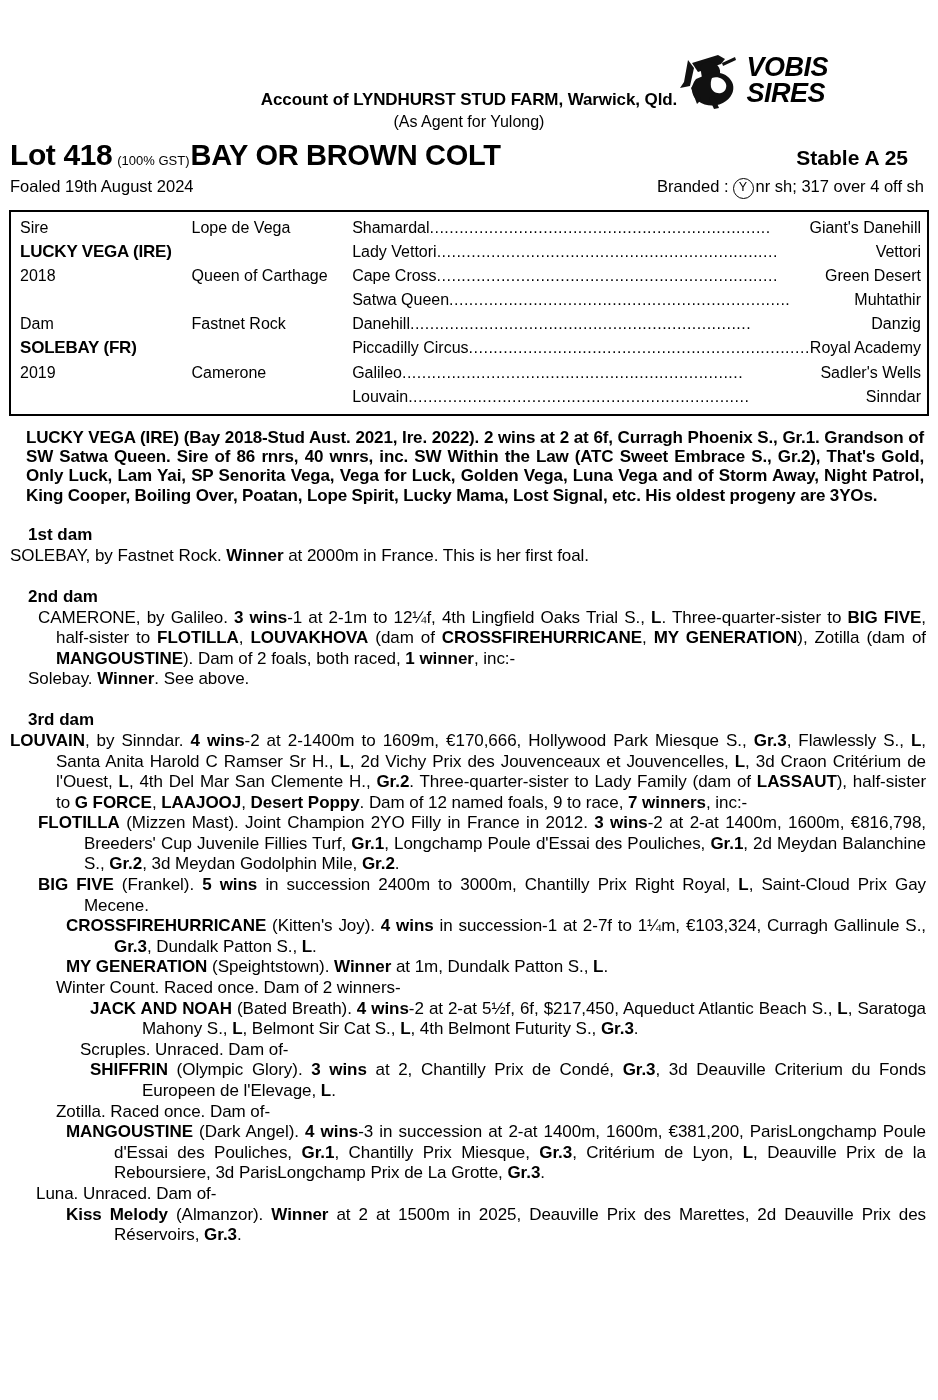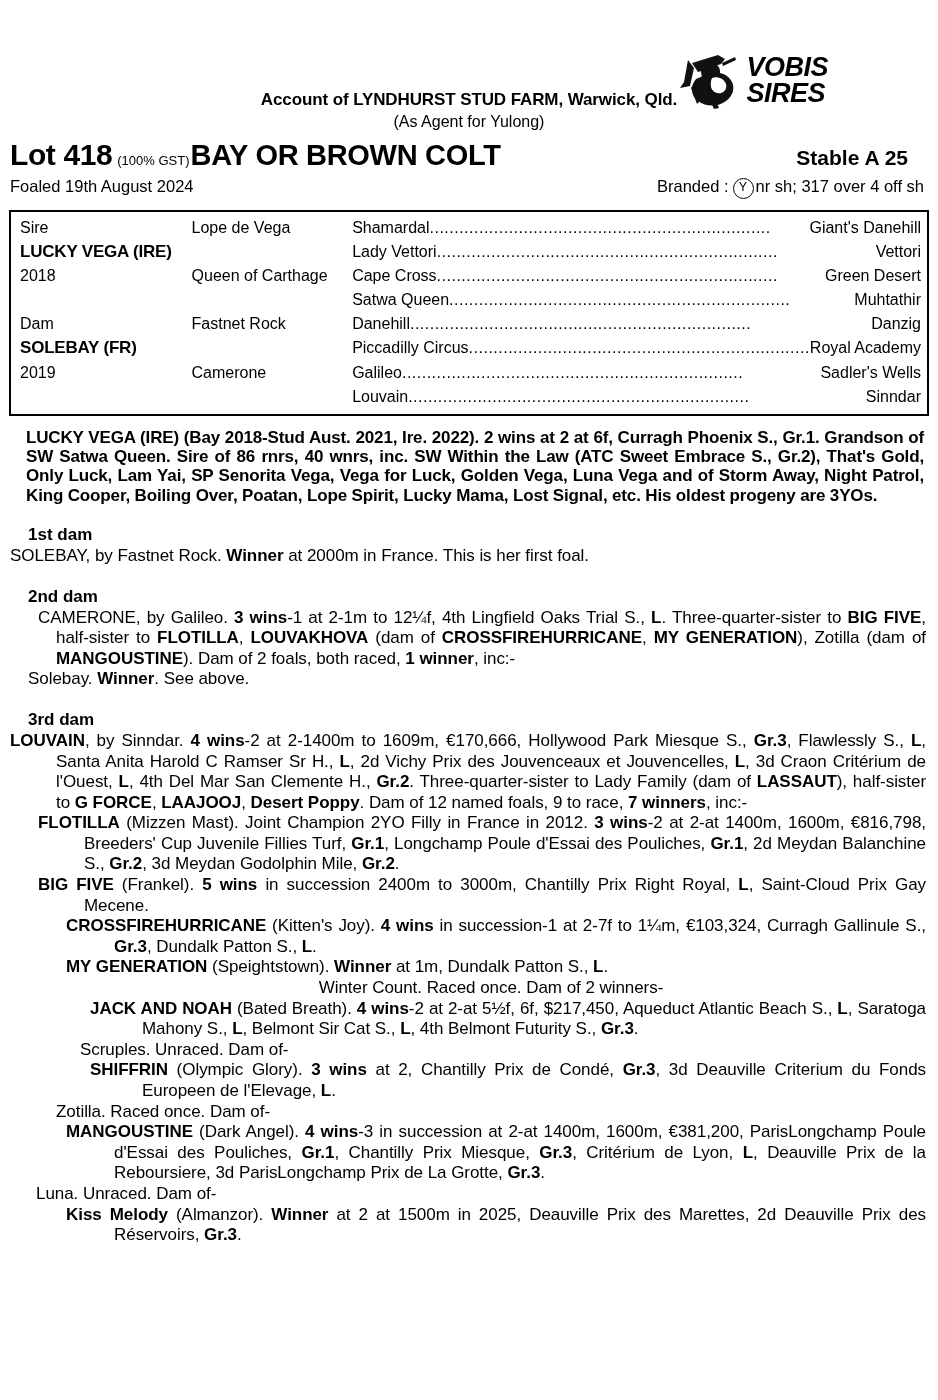--- a/index.html
+++ b/index.html
@@ -213,21 +213,21 @@
     <p class="t nojust" style="padding-left:46px;text-indent:-28px;">Solebay. <b>Winner</b>. See above.</p>
 
     <h3>3rd dam</h3>
     <p class="t lvl1"><b>LOUVAIN</b>, by Sinndar. <b>4 wins</b>-2 at 2-1400m to 1609m, €170,666, Hollywood Park Miesque S., <b>Gr.3</b>, Flawlessly S., <b>L</b>, Santa Anita Harold C Ramser Sr H., <b>L</b>, 2d Vichy Prix des Jouvenceaux et Jouvencelles, <b>L</b>, 3d Craon Critérium de l'Ouest, <b>L</b>, 4th Del Mar San Clemente H., <b>Gr.2</b>. Three-quarter-sister to Lady Family (dam of <b>LASSAUT</b>), half-sister to <b>G FORCE</b>, <b>LAAJOOJ</b>, <b>Desert Poppy</b>. Dam of 12 named foals, 9 to race, <b>7 winners</b>, inc:-</p>
 
     <div id="entries">
         <p class="t" style="padding-left: 74px; text-indent: -46px; text-align: justify;"><b>FLOTILLA</b> (Mizzen Mast). Joint Champion 2YO Filly in France in 2012. <b>3 wins</b>-2 at 2-at 1400m, 1600m, €816,798, Breeders' Cup Juvenile Fillies Turf, <b>Gr.1</b>, Longchamp Poule d'Essai des Pouliches, <b>Gr.1</b>, 2d Meydan Balanchine S., <b>Gr.2</b>, 3d Meydan Godolphin Mile, <b>Gr.2</b>.</p>
         <p class="t" style="padding-left: 74px; text-indent: -46px; text-align: justify;"><b>BIG FIVE</b> (Frankel). <b>5 wins</b> in succession 2400m to 3000m, Chantilly Prix Right Royal, <b>L</b>, Saint-Cloud Prix Gay Mecene.</p>
         <p class="t" style="padding-left: 104px; text-indent: -48px; text-align: justify;"><b>CROSSFIREHURRICANE</b> (Kitten's Joy). <b>4 wins</b> in succession-1 at 2-7f to 1¼m, €103,324, Curragh Gallinule S., <b>Gr.3</b>, Dundalk Patton S., <b>L</b>.</p>
         <p class="t" style="padding-left: 104px; text-indent: -48px; text-align: justify;"><b>MY GENERATION</b> (Speightstown). <b>Winner</b> at 1m, Dundalk Patton S., <b>L</b>.</p>
-        <p class="t" style="padding-left: 46px; text-indent: 0px; text-align: center;">Winter Count. Raced once. Dam of 2 winners-</p>
+        <p class="t" style="padding-left: 46px; text-indent: 0px; text-align: left;">Winter Count. Raced once. Dam of 2 winners-</p>
         <p class="t" style="padding-left: 132px; text-indent: -52px; text-align: justify;"><b>JACK AND NOAH</b> (Bated Breath). <b>4 wins</b>-2 at 2-at 5½f, 6f, $217,450, Aqueduct Atlantic Beach S., <b>L</b>, Saratoga Mahony S., <b>L</b>, Belmont Sir Cat S., <b>L</b>, 4th Belmont Futurity S., <b>Gr.3</b>.</p>
         <p class="t" style="padding-left: 70px; text-indent: 0px; text-align: left;">Scruples. Unraced. Dam of-</p>
         <p class="t" style="padding-left: 132px; text-indent: -52px; text-align: justify;"><b>SHIFFRIN</b> (Olympic Glory). <b>3 wins</b> at 2, Chantilly Prix de Condé, <b>Gr.3</b>, 3d Deauville Criterium du Fonds Europeen de l'Elevage, <b>L</b>.</p>
         <p class="t" style="padding-left: 46px; text-indent: 0px; text-align: left;">Zotilla. Raced once. Dam of-</p>
         <p class="t" style="padding-left: 104px; text-indent: -48px; text-align: justify;"><b>MANGOUSTINE</b> (Dark Angel). <b>4 wins</b>-3 in succession at 2-at 1400m, 1600m, €381,200, ParisLongchamp Poule d'Essai des Pouliches, <b>Gr.1</b>, Chantilly Prix Miesque, <b>Gr.3</b>, Critérium de Lyon, <b>L</b>, Deauville Prix de la Reboursiere, 3d ParisLongchamp Prix de La Grotte, <b>Gr.3</b>.</p>
         <p class="t" style="padding-left: 26px; text-indent: 0px; text-align: left;">Luna. Unraced. Dam of-</p>
         <p class="t" style="padding-left: 104px; text-indent: -48px; text-align: justify;"><b>Kiss Melody</b> (Almanzor). <b>Winner</b> at 2 at 1500m in 2025, Deauville Prix des Marettes, 2d Deauville Prix des Réservoirs, <b>Gr.3</b>.</p>
       </div>
   </div>
 

